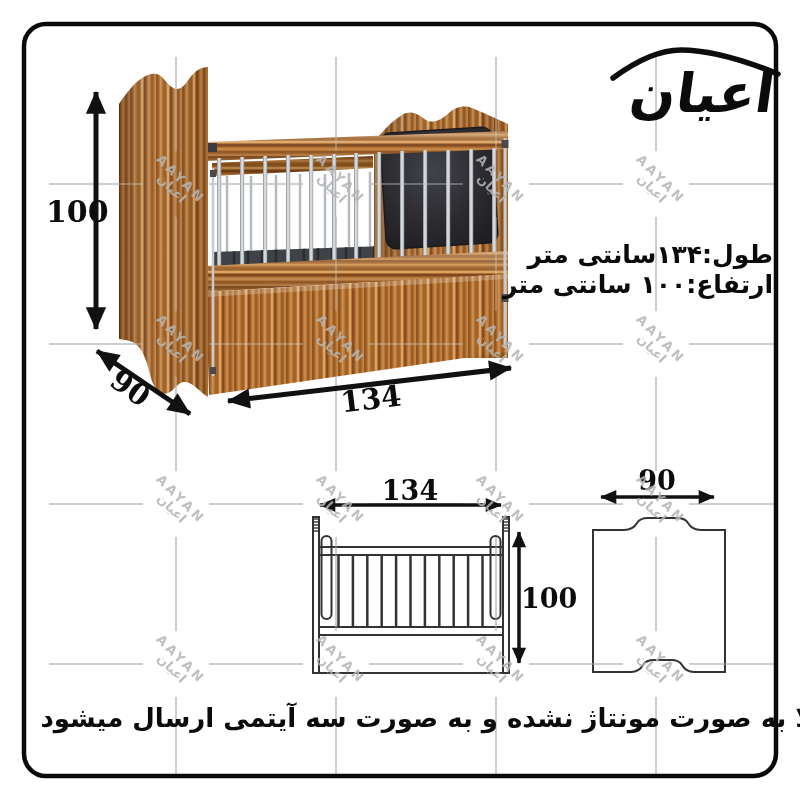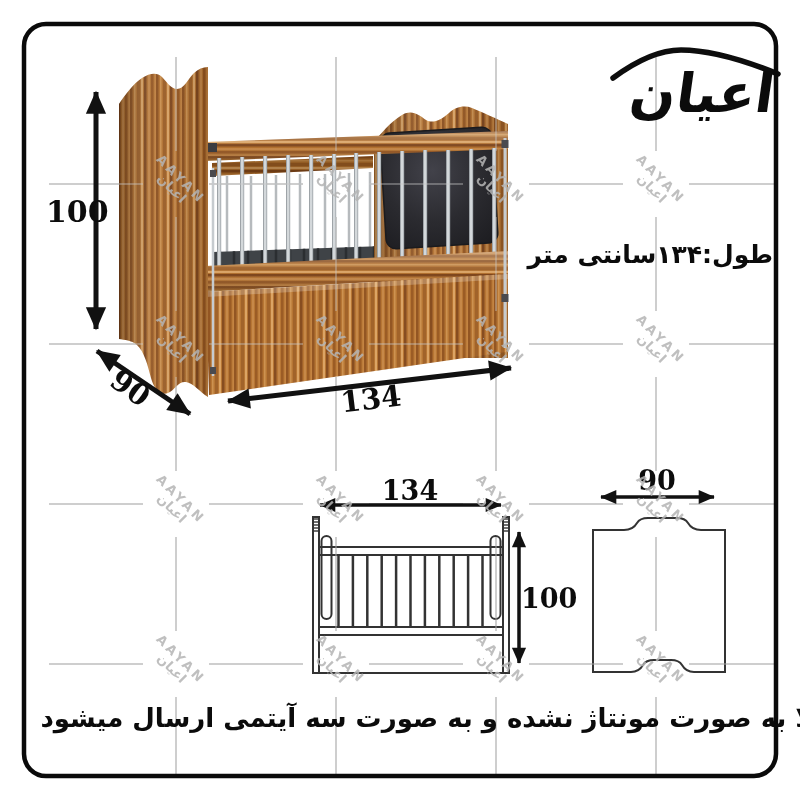--- a/index.html
+++ b/index.html
@@ -262,20 +262,21 @@
   <div class="num" style="left:106px;top:374px;width:48px;font-size:29px;transform:rotate(36deg);">90</div>
   <div class="num" style="left:340px;top:385px;width:62px;font-size:29px;transform:rotate(-7deg);">134</div>
   <div class="num" style="left:379px;top:477px;width:62px;font-size:27px;">134</div>
   <div class="num" style="left:521px;top:585px;width:52px;font-size:27px;">100</div>
   <div class="num" style="left:633px;top:467px;width:48px;font-size:27px;">90</div>
 
   <div class="fa logo">اعیان</div>
 
   <div class="fa specs">
     <div>طول:۱۳۴سانتی متر</div>
+    <div>ارتفاع:۱۰۰ سانتی متر</div>
   </div>
 
   <div class="fa caption">کالا به صورت مونتاژ نشده و به صورت سه آیتمی ارسال میشود</div>
 
   <div class="wm-layer">
       <div class="wm" style="left: 176px; top: 184px;">
         <div class="wm-latin">AAYAN</div>
         <div class="wm-fa">اعیان</div>
       </div>
       <div class="wm" style="left: 336px; top: 184px;">

